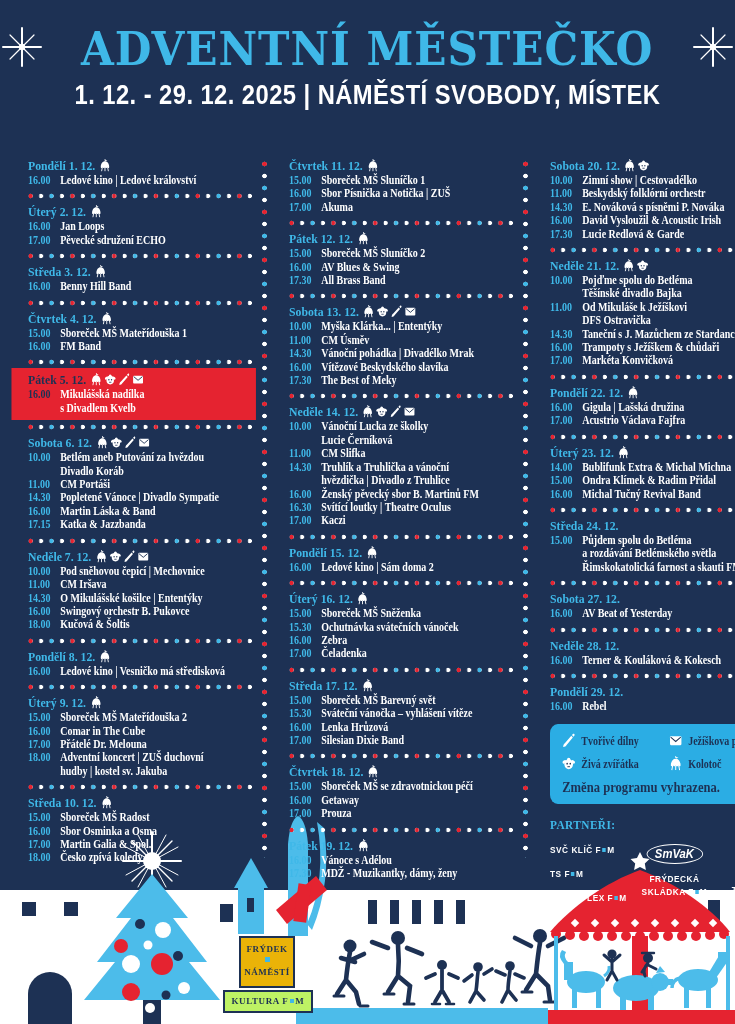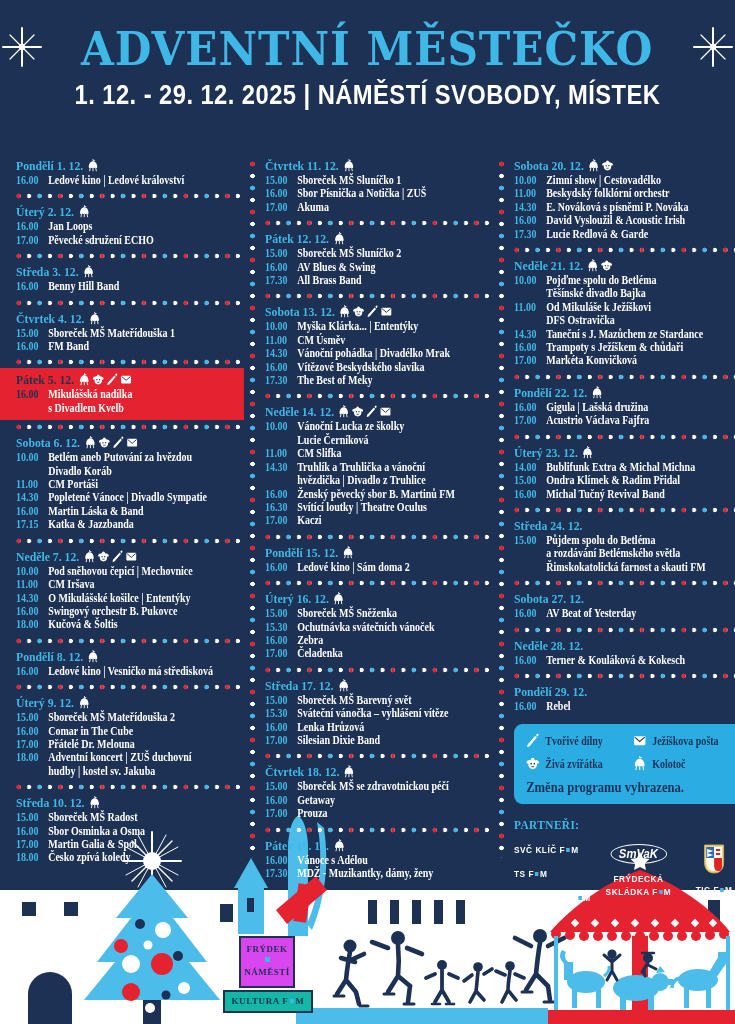--- a/index.html
+++ b/index.html
@@ -8,21 +8,21 @@
   
   .hdr{position:relative;z-index:3;text-align:center;padding-top:26px;}
   .title-row{display:flex;align-items:center;justify-content:center;gap:14px;}
   .title{color:#3fb8e8;font-weight:bold;font-size:46px;letter-spacing:1px;line-height:1;
          font-family:"DejaVu Serif","Liberation Serif",serif;transform:scaleX(.92);transform-origin:center;white-space:nowrap;}
   .subtitle{color:#ffffff;font-weight:bold;font-size:27px;font-family:"Liberation Sans",sans-serif;
             letter-spacing:.5px;margin-top:8px;transform:scaleX(.88);transform-origin:center;white-space:nowrap;}
   .spark{flex:none;}
   
   .cols{position:absolute;left:16px;top:156px;width:706px;display:flex;z-index:2;}
-  .col{width:228px;flex:none;}
+  .col{width:228px;flex:none;margin-left:12px;}
   .col-inner{width:262px;transform:scaleX(.87);transform-origin:0 0;}
   .vsep{width:5px;flex:none;margin:2px 10px 0 6px;height:700px;
     background-image:
       radial-gradient(circle at 2.5px 6px,#e52330 2px,rgba(0,0,0,0) 2.6px),
       radial-gradient(circle at 2.5px 6px,#3fb8e8 2px,rgba(0,0,0,0) 2.6px),
       radial-gradient(circle at 2.5px 6px,#ffffff 2px,rgba(0,0,0,0) 2.6px);
     background-size:5px 48px,5px 48px,5px 12px;
     background-position:0 0,0 24px,0 0;background-repeat:repeat-y;}
   .dots{height:6px;margin:4px 0 3px 0;
     background-image:
@@ -60,25 +60,25 @@
   .p-mid{width:86px;text-align:center;}
   .p-mid .p-item{white-space:normal;line-height:1.35;margin-bottom:0;}
   .smvak{display:inline-block;color:#fff;font-weight:bold;font-style:italic;font-size:13px;
          font-family:"Liberation Sans",sans-serif;border:1.5px solid #fff;border-radius:50%;
          padding:1px 9px 2px 9px;margin-bottom:9px;}
   .p-right{width:64px;text-align:center;}
   .p-right .p-item{margin:6px 0 0 0;}
   .fmsq{display:inline-block;width:4px;height:4px;background:#3fb8e8;margin:0 1.5px 1px 1.5px;}
   
   .footer-svg{position:absolute;left:0;bottom:0;z-index:1;pointer-events:none;}
-  .plinth{position:absolute;left:239px;top:936px;width:56px;height:52px;background:#d946ef;
+  .plinth{position:absolute;left:239px;top:936px;width:56px;height:52px;background:#eab308;
           border:2.5px solid #1d3154;z-index:2;text-align:center;color:#1d3154;font-weight:bold;
           font-size:9px;letter-spacing:.5px;line-height:1.2;padding-top:6px;box-sizing:border-box;}
   .plinth .mark{display:inline-block;width:5px;height:5px;background:#3fb8e8;margin:2px 0;}
-  .kultura{position:absolute;left:223px;top:990px;width:90px;height:23px;background:#14b8a6;
+  .kultura{position:absolute;left:223px;top:990px;width:90px;height:23px;background:#bef264;
            border:2.5px solid #1d3154;z-index:2;text-align:center;color:#1d3154;font-weight:bold;
            font-size:9px;letter-spacing:.6px;line-height:19px;box-sizing:border-box;}
 </style>
 </head>
 <body>
 
 <div class="poster">
 
   <div class="hdr">
     <div class="title-row">

